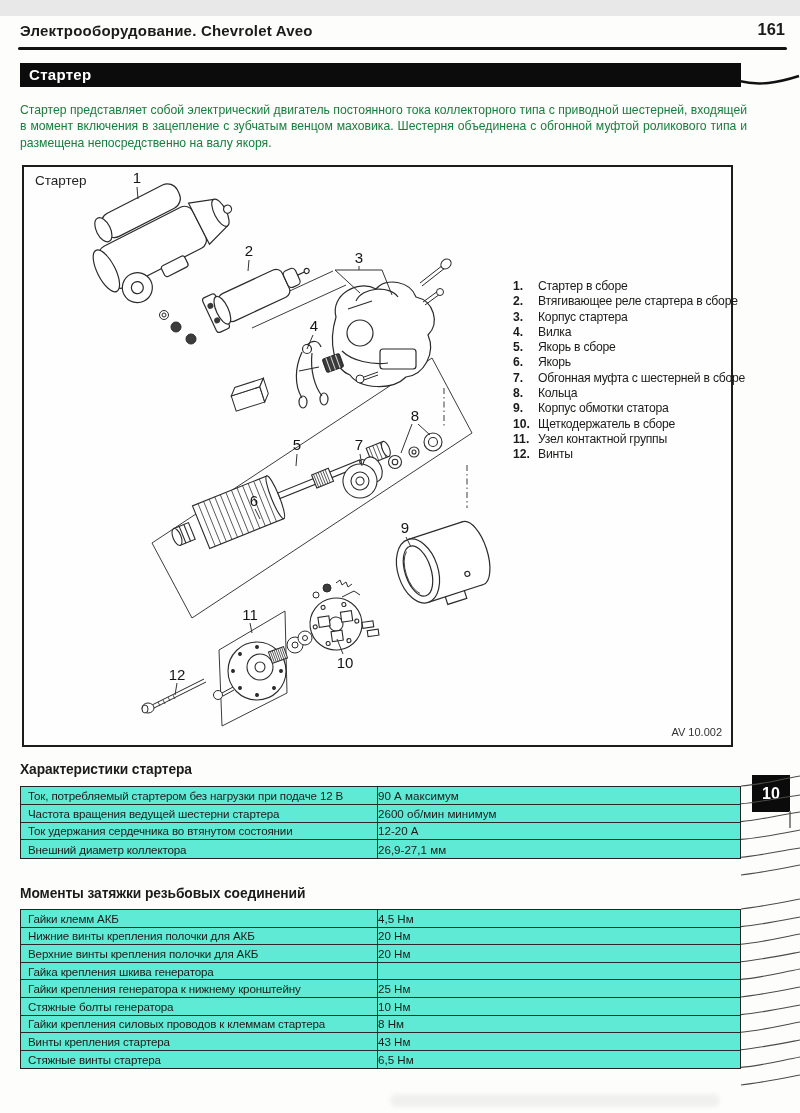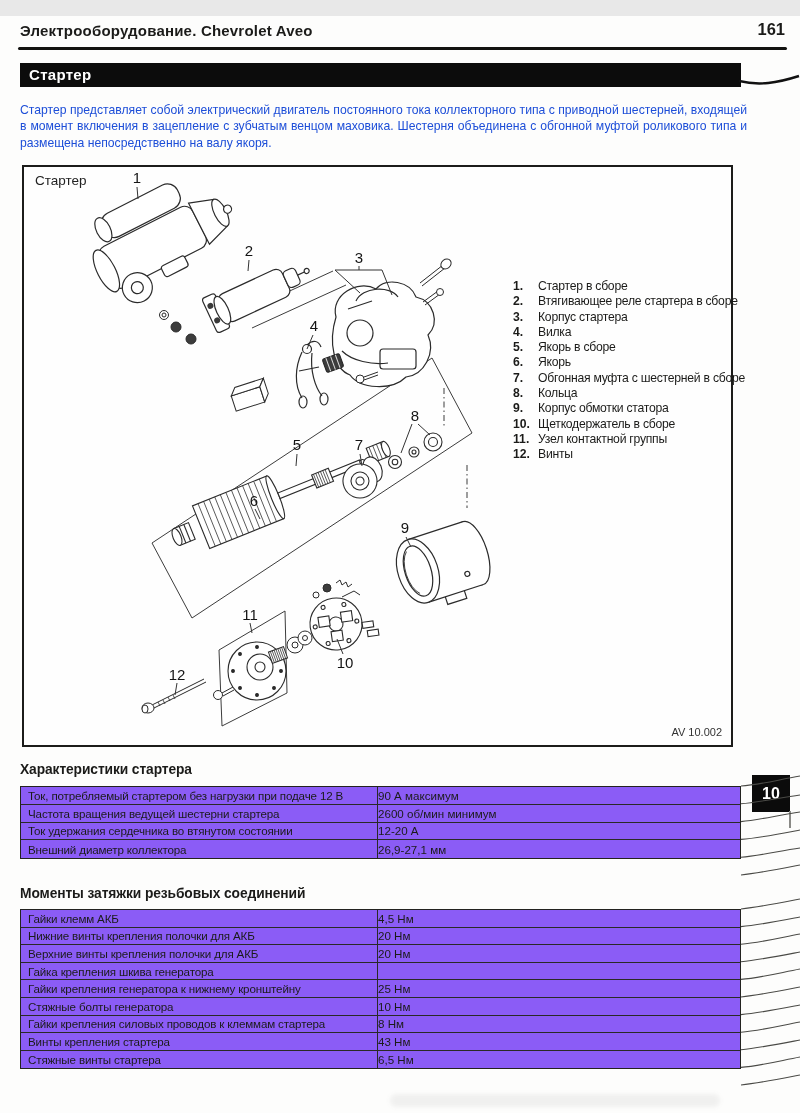--- a/index.html
+++ b/index.html
@@ -18,40 +18,40 @@
 
   
   .title-bar {
     left:20px; top:47px; width:721px; height:24px; background:#0c0c0c;
     color:#fff; font-size:15px; font-weight:bold; line-height:23px;
     padding-left:9px; letter-spacing:.3px;
   }
   .title-tail { left:739px; top:56px; width:61px; height:18px; }
 
   
-  .intro { left:20px; top:86px; width:727px; font-size:12.2px; line-height:16.4px; text-align:justify; color:#1d4ed8; }
+  .intro { left:20px; top:86px; width:727px; font-size:12.2px; line-height:16.4px; text-align:justify; color:#15803d; }
 
   
   .figure { left:22px; top:149px; width:711px; height:582px; border:2px solid #1c1c1a; background:#fefefe; }
   .figure-label { left:11px; top:6px; font-size:13.5px; color:#222; }
   .figure-code  { right:9px; bottom:7px; font-size:11px; color:#333; }
   .diagram { position:absolute; left:0; top:0; width:707px; height:578px; }
   .co { font-size:15px; fill:#141414; text-anchor:middle; font-family:"Liberation Sans",sans-serif; }
 
   
   .legend { left:489px; top:112px; width:218px; }
   .legend-item { display:flex; line-height:15.3px; white-space:nowrap; }
   .legend-item .num { width:25px; font-weight:bold; font-size:12.2px; flex:0 0 25px; }
   .legend-item .lbl { font-size:12.2px; letter-spacing:-0.25px; }
 
   
   .tbl-heading { left:20px; font-size:13.8px; font-weight:bold; letter-spacing:-0.1px; }
   .h-specs { top:746px; }
   .h-torques { top:870px; }
-  .dtable { left:20px; width:721px; border:1.4px solid #23231f; background:#8b5cf6; }
+  .dtable { left:20px; width:721px; border:1.4px solid #23231f; background:#5eead4; }
   .t-specs { top:770px; }
   .t-torques { top:893px; }
   .drow { display:flex; align-items:center; height:17.8px; border-bottom:1px solid #2a2a26; }
   .t-torques .drow { height:17.6px; }
   .drow:last-child { border-bottom:none; }
   .cell-param { width:357px; padding-left:7px; font-size:11.6px; letter-spacing:-0.15px; border-right:1px solid #2a2a26; align-self:stretch; display:flex; align-items:center; }
   .cell-value { flex:1; font-size:11.6px; }
 
   
   .chapter-tab {

